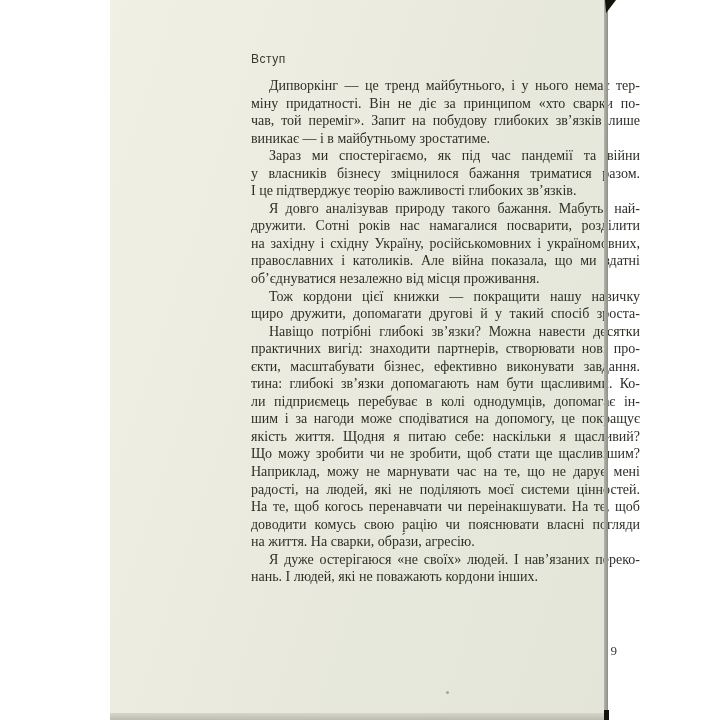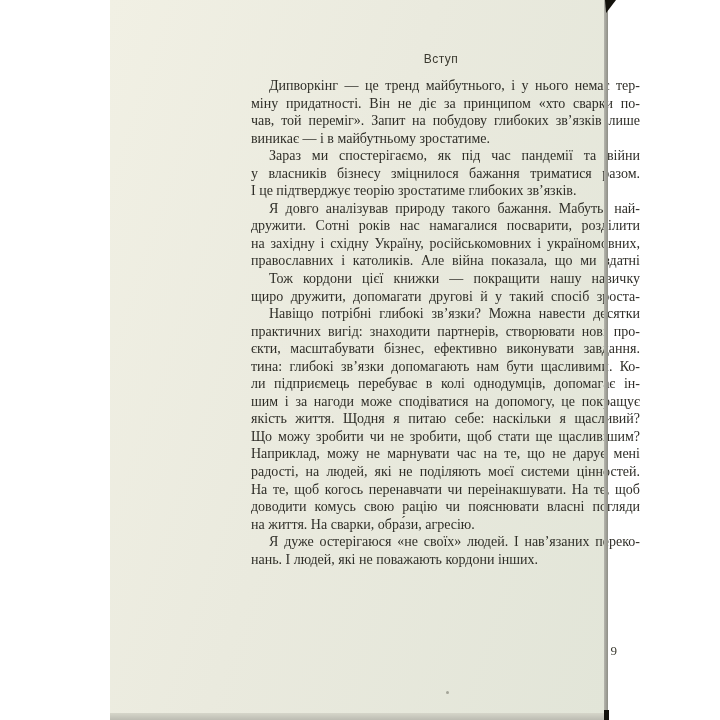--- a/index.html
+++ b/index.html
@@ -56,21 +56,21 @@
     border-radius: 50%;
     background: #8e8e82;
     opacity: .75;
   }
 
   
   .running-header {
     position: absolute;
     left: 141px; top: 52px;
     width: 380px;
-    text-align: center;
+    text-align: left;
     font-family: "Liberation Sans", sans-serif;
     font-size: 12px;
     letter-spacing: .5px;
     color: var(--header-ink, #3a392f);
   }
 
   
   .text-block {
     position: absolute;
     left: 141px; top: 77px;
@@ -103,25 +103,26 @@
 <div class="stage">
   <div class="page">
     <div class="running-header">Вступ</div>
     <div class="text-block">
         <div class="line pfirst">Дипворкінг — це тренд майбутнього, і у нього немає тер-</div>
         <div class="line">міну придатності. Він не діє за принципом «хто сварки по-</div>
         <div class="line">чав, той переміг». Запит на побудову глибоких зв’язків лише</div>
         <div class="line plast">виникає — і в майбутньому зростатиме.</div>
         <div class="line pfirst">Зараз ми спостерігаємо, як під час пандемії та війни</div>
         <div class="line">у власників бізнесу зміцнилося бажання триматися разом.</div>
-        <div class="line plast">І це підтверджує теорію зростатиме глибоких зв’язків.</div>
+        <div class="line plast">І це підтверджує теорію важливості глибоких зв’язків.</div>
         <div class="line pfirst">Я довго аналізував природу такого бажання. Мабуть, най-</div>
         <div class="line">дружити. Сотні років нас намагалися посварити, розділити</div>
         <div class="line">на західну і східну Україну, російськомовних і україномовних,</div>
         <div class="line">православних і католиків. Але війна показала, що ми здатні</div>
+        <div class="line plast">об’єднуватися незалежно від місця проживання.</div>
         <div class="line pfirst">Тож кордони цієї книжки — покращити нашу навичку</div>
         <div class="line">щиро дружити, допомагати другові й у такий спосіб зроста-</div>
         <div class="line pfirst">Навіщо потрібні глибокі зв’язки? Можна навести десятки</div>
         <div class="line">практичних вигід: знаходити партнерів, створювати нові про-</div>
         <div class="line">єкти, масштабувати бізнес, ефективно виконувати завдання.</div>
         <div class="line">тина: глибокі зв’язки допомагають нам бути щасливими. Ко-</div>
         <div class="line">ли підприємець перебуває в колі однодумців, допомагає ін-</div>
         <div class="line">шим і за нагоди може сподіватися на допомогу, це покращує</div>
         <div class="line">якість життя. Щодня я питаю себе: наскільки я щасливий?</div>
         <div class="line">Що можу зробити чи не зробити, щоб стати ще щасливішим?</div>

